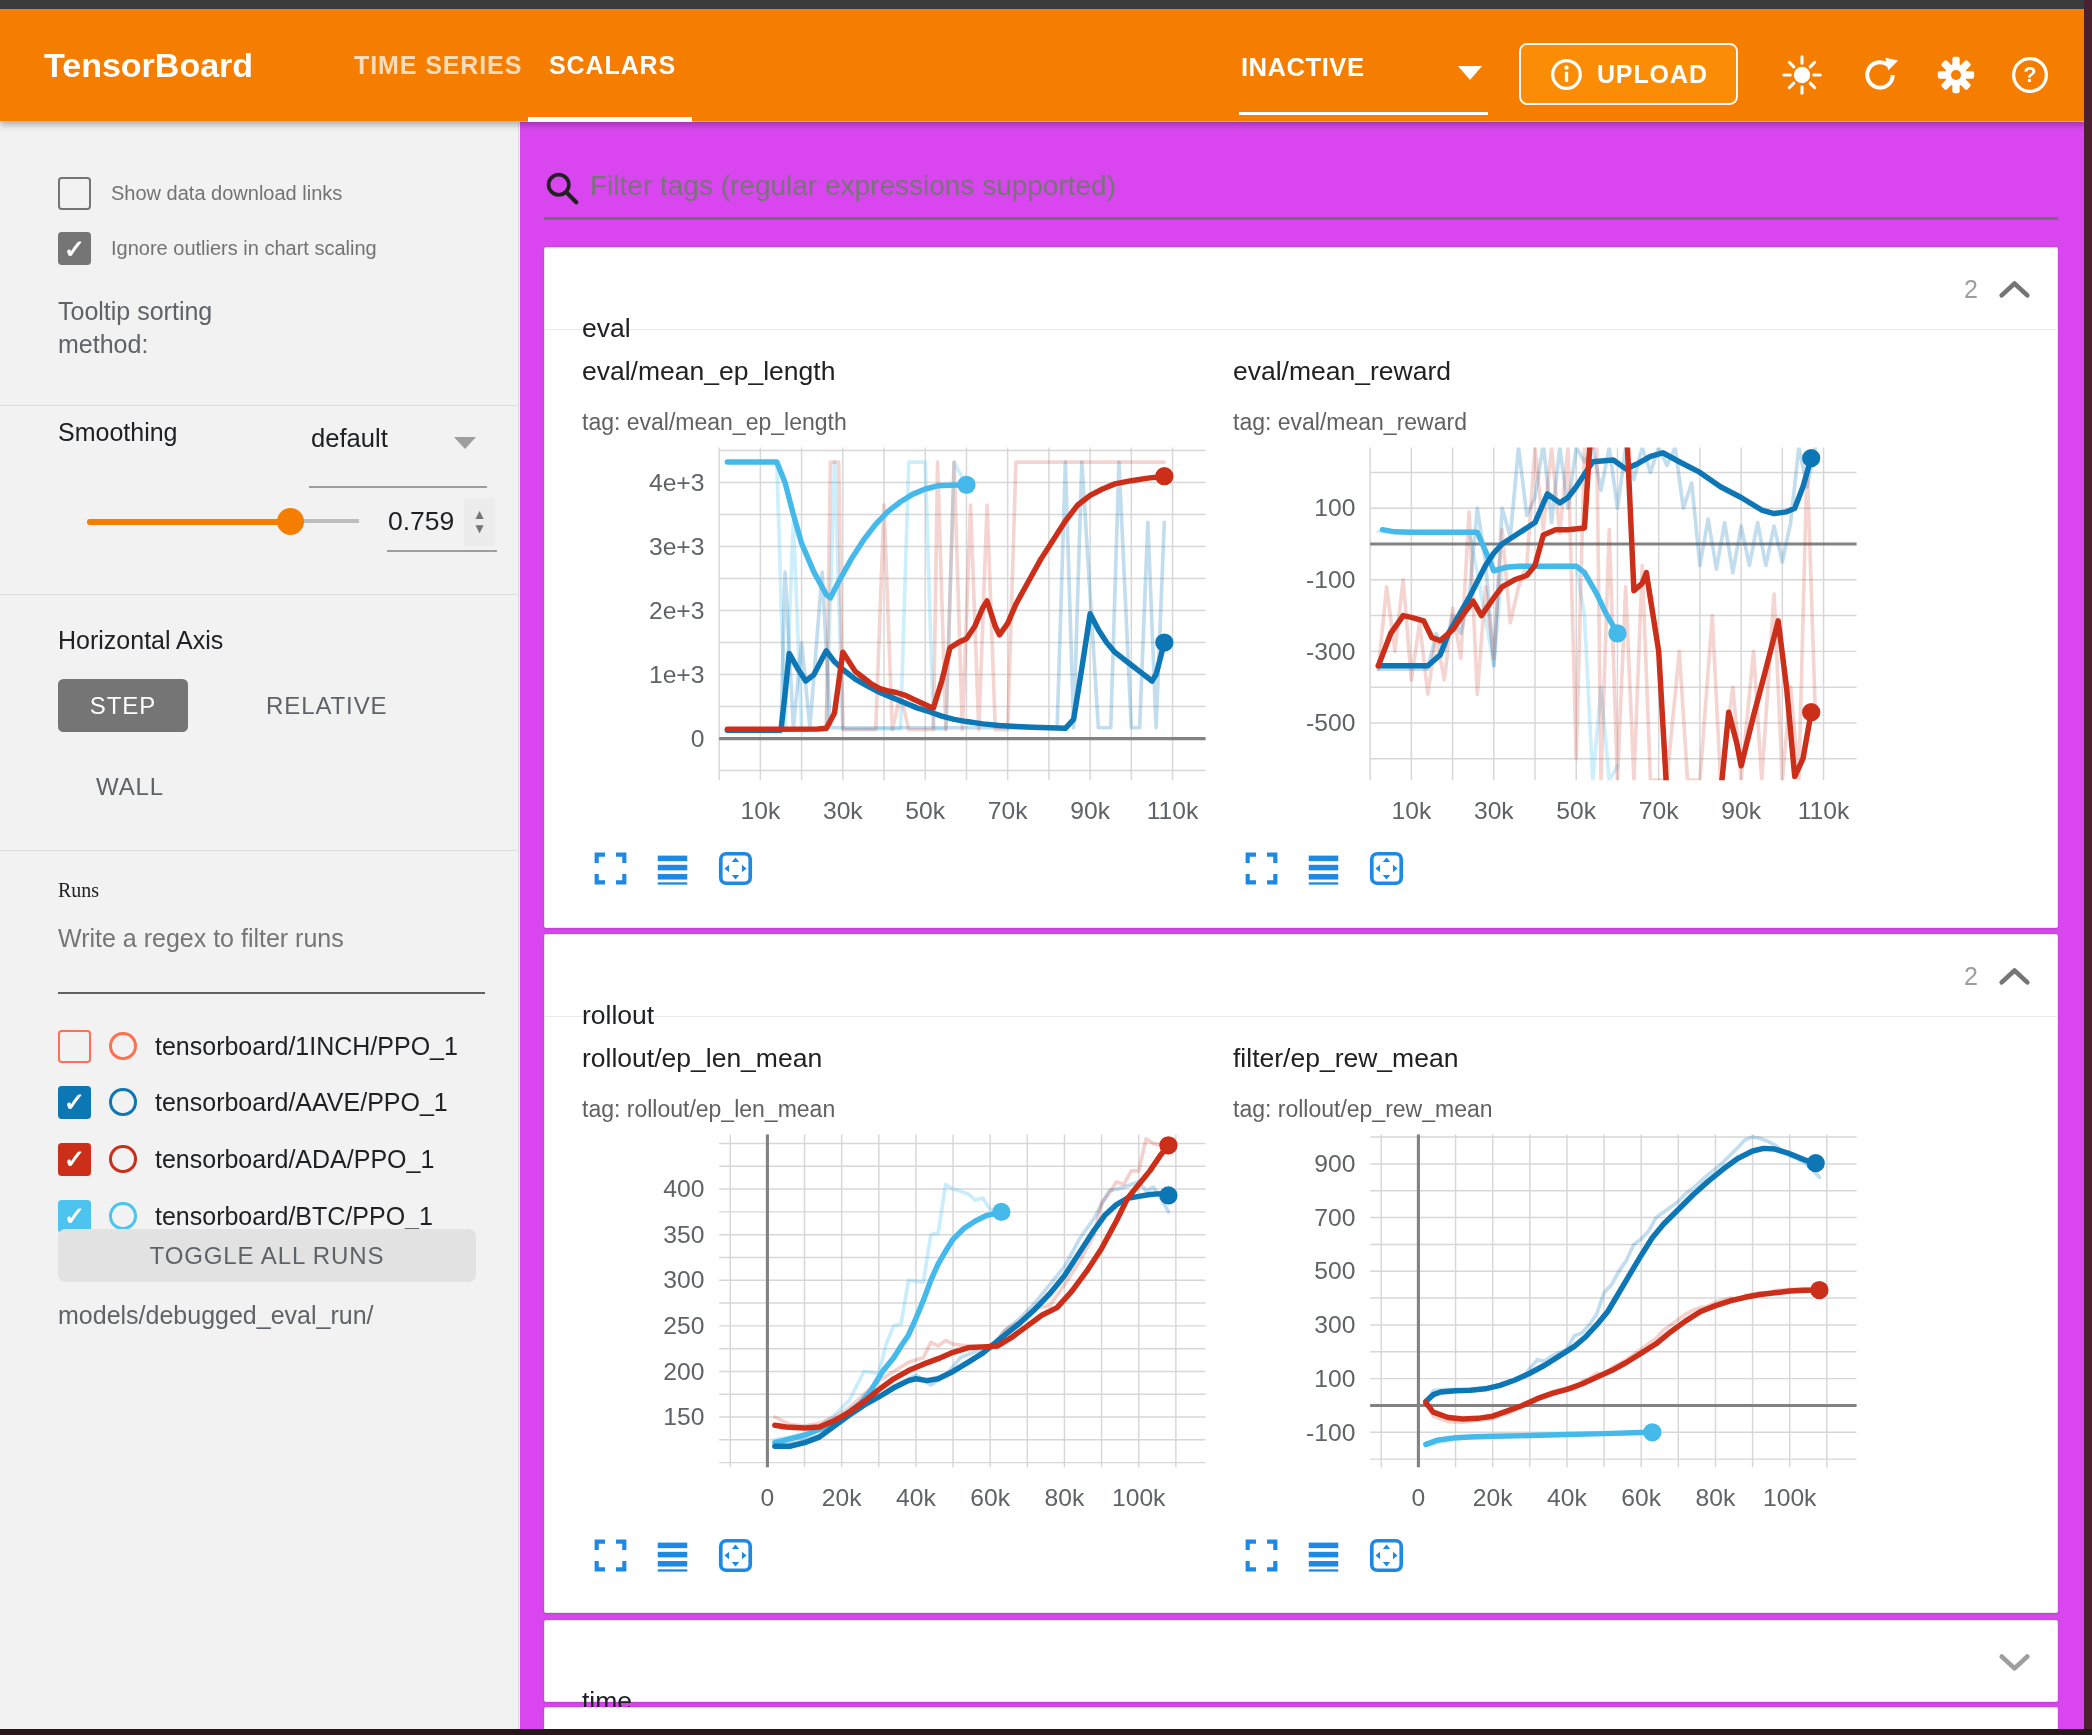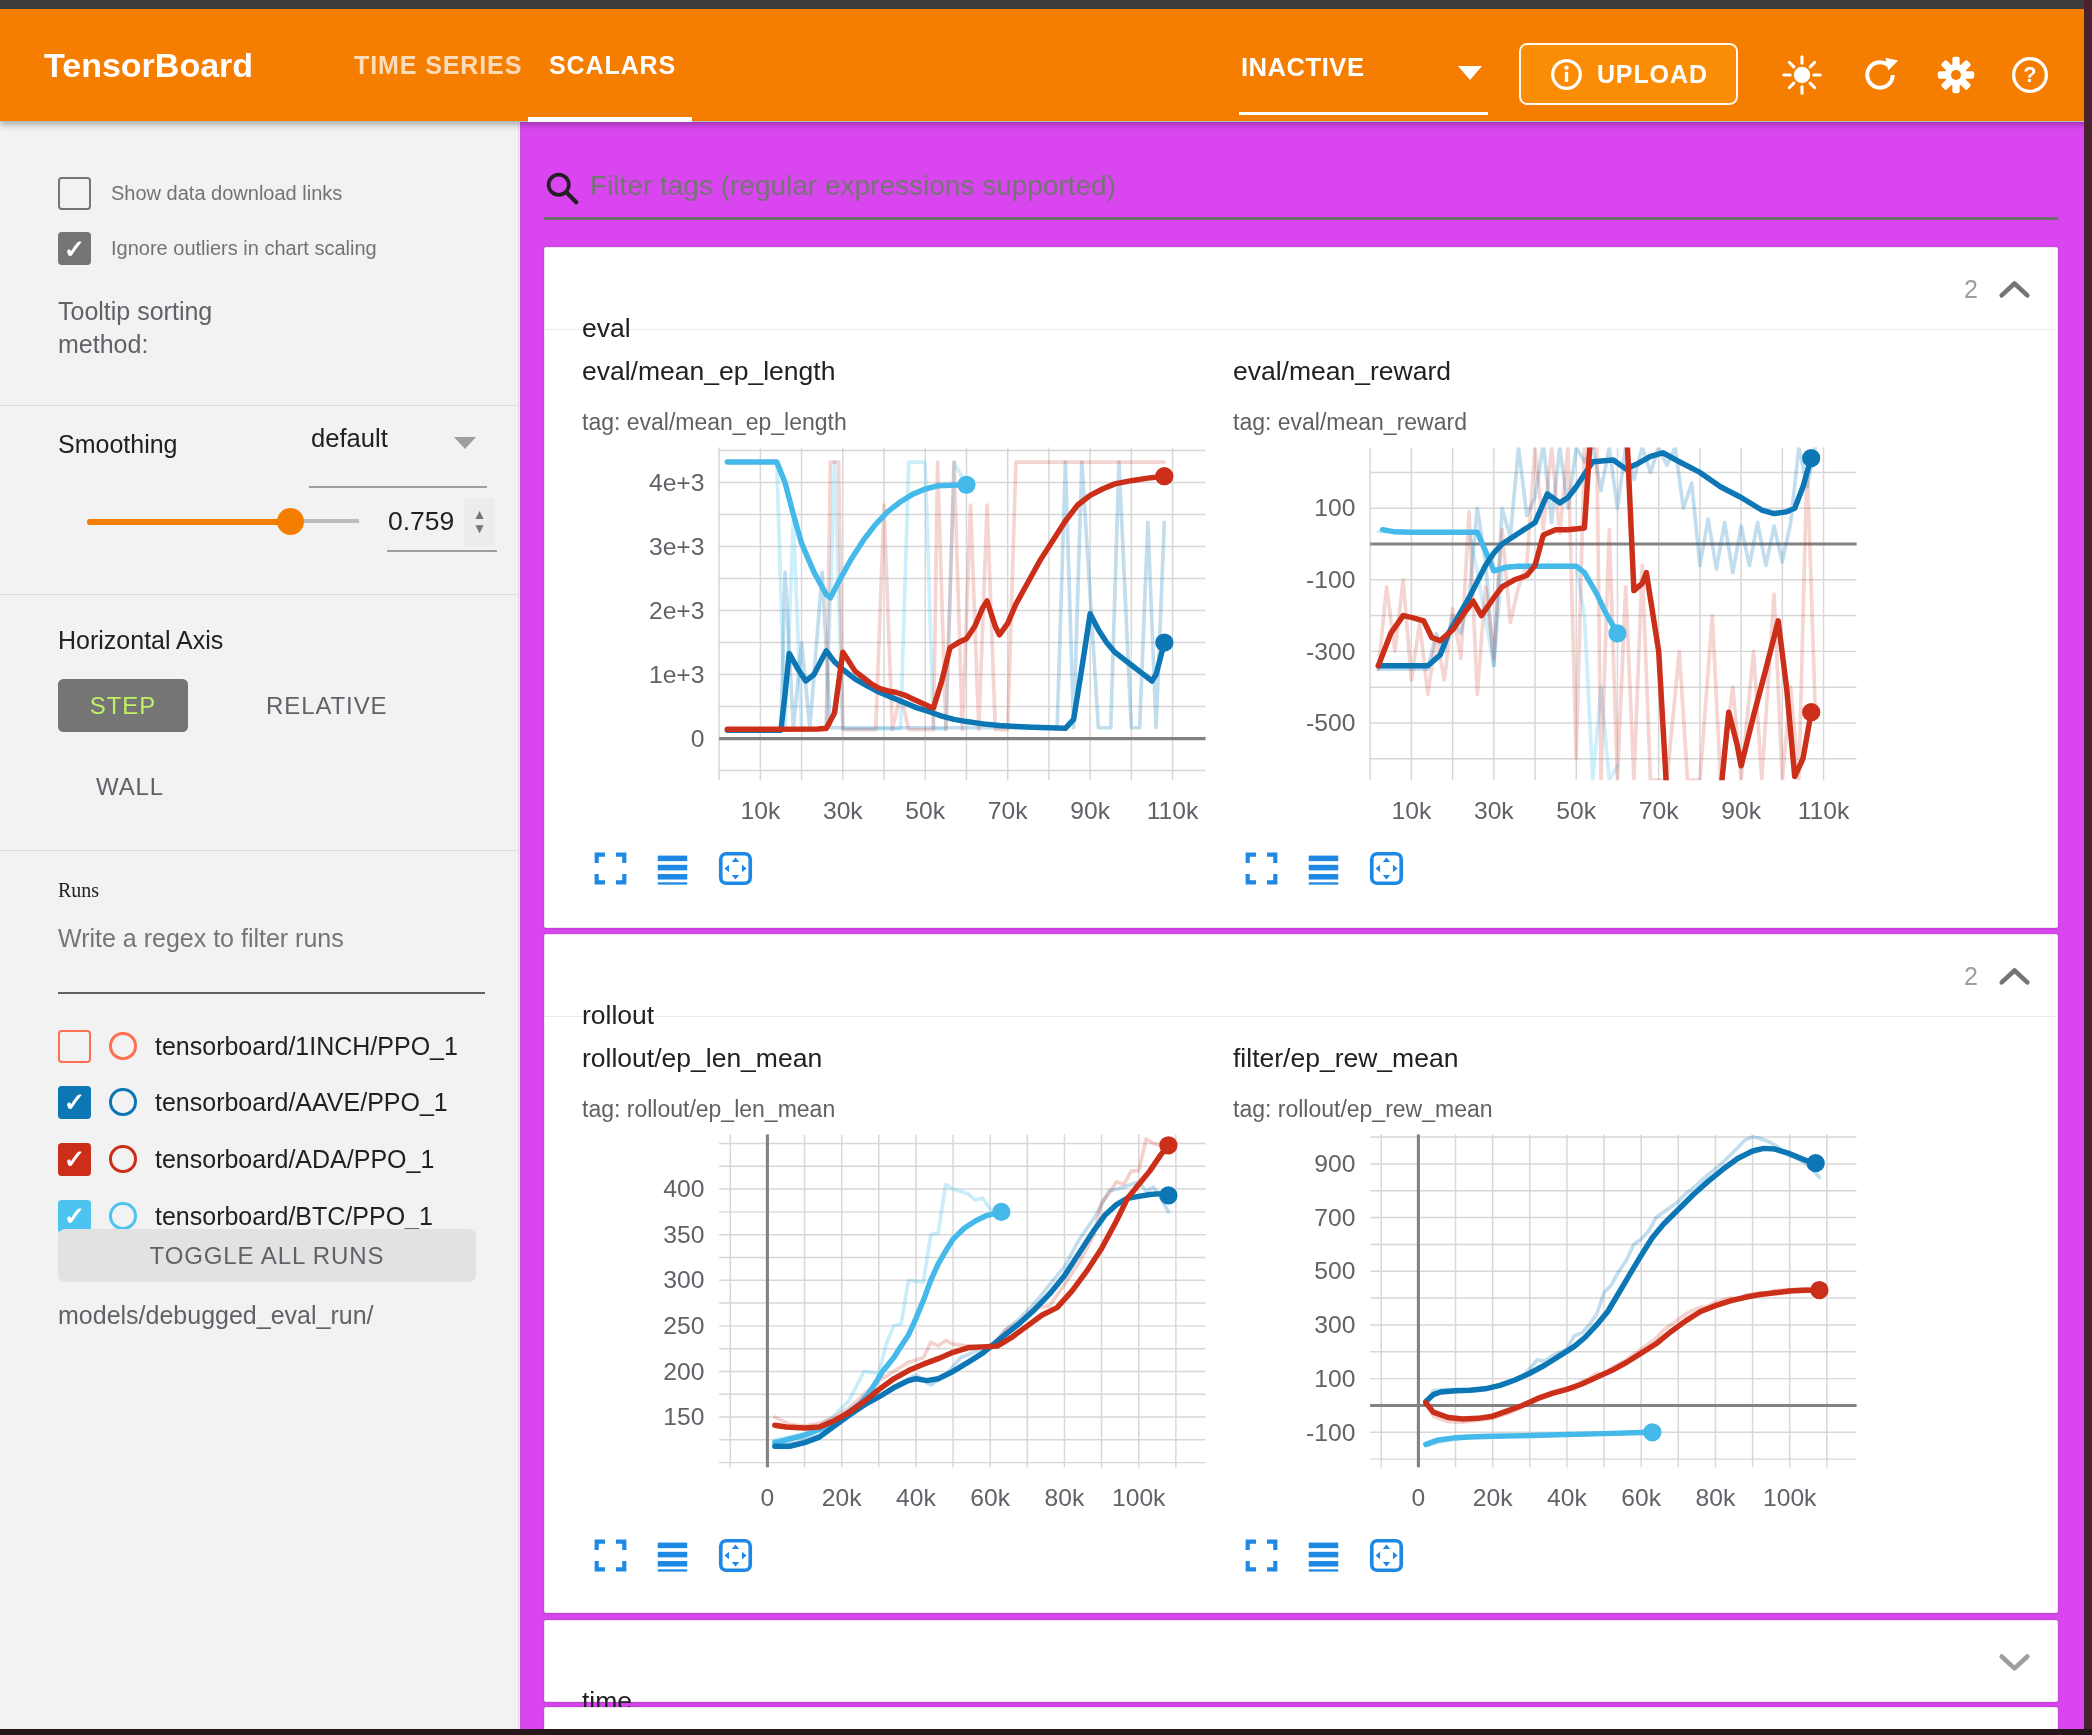--- a/index.html
+++ b/index.html
@@ -58,21 +58,21 @@
   #slider-track-on  { position:absolute; left:87px;  top:397px; width:204px; height:5.5px; background:#f57d00; border-radius:2.7px; cursor:pointer; }
   #slider-track-off { position:absolute; left:291px; top:397px; width:68px;  height:3.7px; background:#bdbdbd; cursor:pointer; }
   #slider-thumb { position:absolute; left:277px; top:386px; width:27.4px; height:27.4px; border-radius:50%; background:#f57d00; cursor:grab; }
   #smoothing-value { position:absolute; left:388px; top:384px; font-size:26.5px; color:#202124; }
   #smoothing-spinner { position:absolute; left:464px; top:376px; width:31px; height:48px; background:#ececec;
                        display:flex; flex-direction:column; align-items:center; justify-content:center;
                        font-size:13.7px; color:#757575; line-height:13.7px; cursor:pointer; }
   #smoothing-underline { position:absolute; left:387px; top:428px; width:110px; height:1.8px; background:#9e9e9e; }
 
   #btn-step { position:absolute; left:58px; top:557px; width:130px; height:53px; background:#757575; border:none;
-              border-radius:5.5px; color:#bef264; font-size:24px; letter-spacing:0.9px; cursor:pointer; font-family:inherit; }
+              border-radius:5.5px; color:#ffffff; font-size:24px; letter-spacing:0.9px; cursor:pointer; font-family:inherit; }
   .axis-opt { position:absolute; font-size:24px; color:#5f6368; letter-spacing:0.9px; cursor:pointer; }
 
   #runs-filter { position:absolute; left:58px; top:802px; width:420px; font-size:25px; color:#202124;
                  background:transparent; border:none; outline:none; font-family:inherit; }
   #runs-filter::placeholder { color:#757575; }
   #runs-filter-underline { position:absolute; left:58px; top:870px; width:427px; height:1.8px; background:#616161; }
 
   .run-row { position:absolute; left:58px; height:38px; display:flex; align-items:center; gap:18.3px; cursor:pointer; }
   .run-row .cb { background:#f2f2f2; }
   .run-row .cb.checked { color:#fff; }
@@ -187,21 +187,21 @@
   </div>
 
   <div class="sideheading graytext" style="top:175px;">Tooltip sorting</div>
   <div class="sideheading graytext" style="top:208px;">method:</div>
   <div id="tooltip-value">default</div>
   <div id="tooltip-caret"></div>
   <div id="tooltip-underline"></div>
 
   <div class="side-divider" style="top:283px;"></div>
 
-  <div class="sideheading" style="top:308px;">Smoothing</div>
+  <div class="sideheading" style="top:296px;">Smoothing</div>
   <div id="slider-track-on"></div>
   <div id="slider-track-off"></div>
   <div id="slider-thumb"></div>
   <div id="smoothing-value">0.759</div>
   <div id="smoothing-spinner">
     <span>▲</span>
     <span>▼</span>
   </div>
   <div id="smoothing-underline"></div>
 

